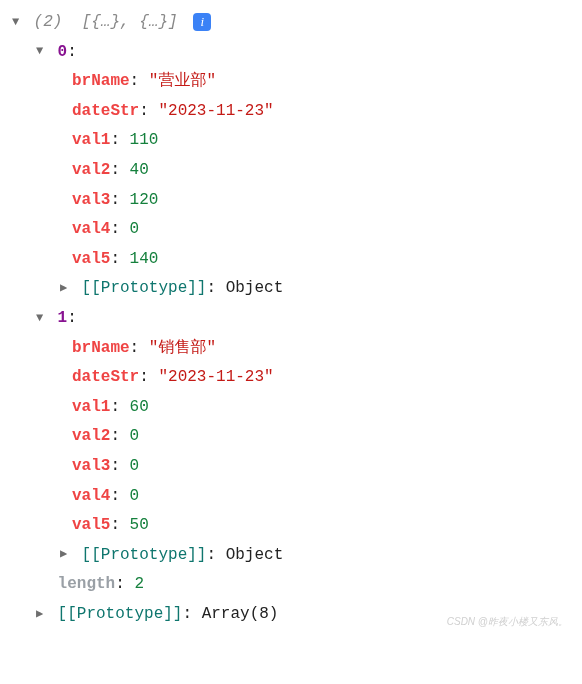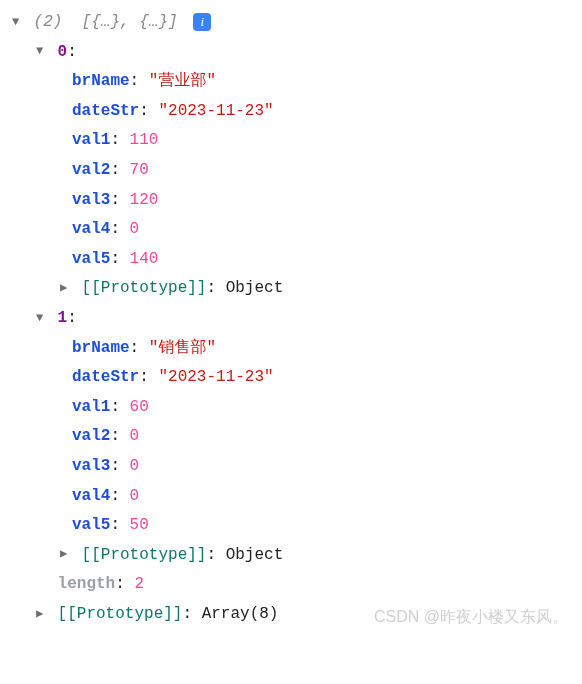--- a/index.html
+++ b/index.html
@@ -22,24 +22,24 @@
     width: 12px;
     color: #6e6e6e;
     font-size: 12px;
     vertical-align: middle;
     user-select: none;
   }
   .arrow.down::before { content: "▼"; }
   .arrow.right::before { content: "▶"; }
   .dim { color: #888; font-style: italic; }
   .preview { color: #888; }
-  .key { color: #1d4ed8; font-weight: 600; }
+  .key { color: #ef4444; font-weight: 600; }
   .idx { color: #881391; font-weight: 600; }
   .str { color: #c41a16; }
-  .num { color: #ec4899; }
+  .num { color: #15803d; }
   .obj { color: #222; }
   .info-badge {
     display: inline-flex;
     align-items: center;
     justify-content: center;
     width: 18px;
     height: 18px;
     background: #3b82f6;
     color: #fff;
     font-style: italic;
@@ -51,43 +51,44 @@
   }
   .ind1 { padding-left: 24px; }
   .ind2 { padding-left: 60px; }
   .ind2b { padding-left: 48px; }
   .proto { color: #0f766e; }
   .watermark {
     position: absolute;
     right: 14px;
     bottom: 6px;
     color: #d0d0d0;
-    font-size: 16px;
+    font-size: 10px;
     font-family: sans-serif;
     pointer-events: none;
+    font-style: italic;
   }
 </style>
 </head>
 <body>
 
 <div class="row">
   <span class="arrow down"></span>
   <span class="dim"><span>(</span><span>2</span><span>)</span></span>
   <span class="dim preview">&nbsp;<span>[{…}, {…}]</span></span>
   <span class="info-badge">i</span>
 </div>
 
 <div class="row ind1">
   <span class="arrow down"></span>
   <span class="idx">0</span><span class="obj">:</span>
 </div>
 <div class="row ind2"><span class="key">brName</span><span class="obj">: </span><span class="str">"营业部"</span></div>
 <div class="row ind2"><span class="key">dateStr</span><span class="obj">: </span><span class="str">"2023-11-23"</span></div>
 <div class="row ind2"><span class="key">val1</span><span class="obj">: </span><span class="num">110</span></div>
-<div class="row ind2"><span class="key">val2</span><span class="obj">: </span><span class="num">70</span></div>
+<div class="row ind2"><span class="key">val2</span><span class="obj">: </span><span class="num">40</span></div>
 <div class="row ind2"><span class="key">val3</span><span class="obj">: </span><span class="num">120</span></div>
 <div class="row ind2"><span class="key">val4</span><span class="obj">: </span><span class="num">0</span></div>
 <div class="row ind2"><span class="key">val5</span><span class="obj">: </span><span class="num">140</span></div>
 <div class="row ind2b">
   <span class="arrow right"></span>
   <span class="proto">[[Prototype]]</span><span class="obj">: </span><span class="obj">Object</span>
 </div>
 
 <div class="row ind1">
   <span class="arrow down"></span>

